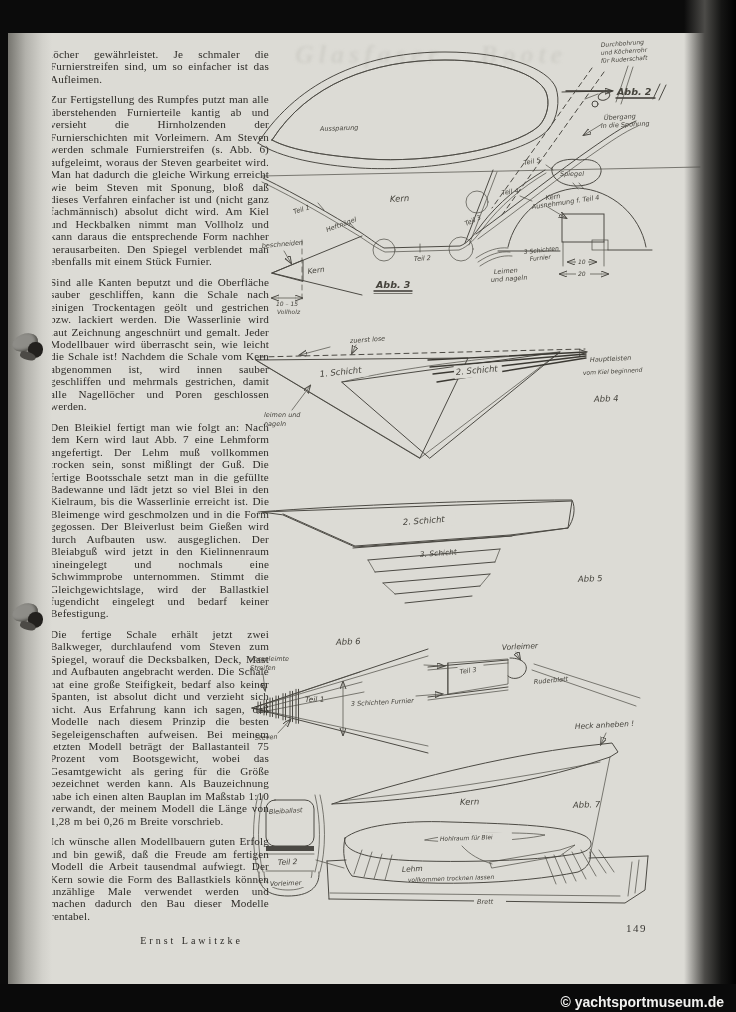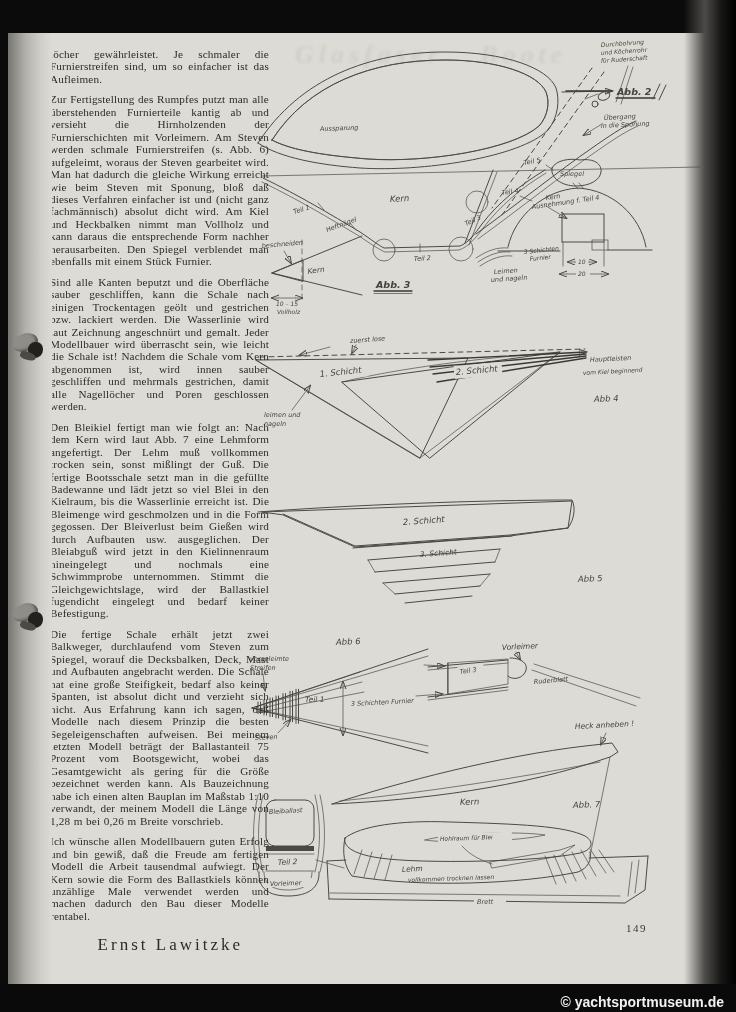--- a/index.html
+++ b/index.html
@@ -16,21 +16,21 @@
       display:flex;align-items:center;justify-content:flex-end;padding-right:12px;box-sizing:border-box;}
   #bar-bottom span{color:#f2f2f0;font-family:"Liberation Sans",sans-serif;font-weight:bold;font-size:14px;}
   
   #bleed{position:absolute;left:295px;top:40px;width:420px;color:#c6c5be;opacity:.55;
       font:bold italic 26px "Liberation Serif",serif;letter-spacing:5px;word-spacing:26px;
       filter:blur(1.8px);white-space:nowrap;}
   
   #column{position:absolute;left:50px;top:48px;width:219px;color:#2e2c28;}
   #column p{margin:0 0 8px 0;font-size:11.2px;line-height:12.45px;text-align:justify;
       letter-spacing:.15px;word-spacing:.6px;}
-  #signature{margin-top:13px;text-align:right;padding-right:26px;font-size:17px;
+  #signature{margin-top:13px;text-align:right;padding-right:26px;font-size:10px;
       letter-spacing:3px;color:#2e2c28;}
   
   #pageno{position:absolute;left:626px;top:922px;font-size:11px;letter-spacing:1.5px;color:#3a3834;}
   
   .clip{position:absolute;width:40px;height:42px;}
   .clip .wing{position:absolute;left:0;top:4px;width:26px;height:17px;background:#8e8d88;
       border-radius:55% 60% 45% 60%;transform:rotate(-22deg);box-shadow:inset -2px -2px 3px #55544f;}
   .clip .knob{position:absolute;left:16px;top:12px;width:15px;height:16px;background:#23211e;
       border-radius:50% 45% 55% 50%;}
   .clip .tail{position:absolute;left:8px;top:22px;width:16px;height:8px;background:#4c4a46;

